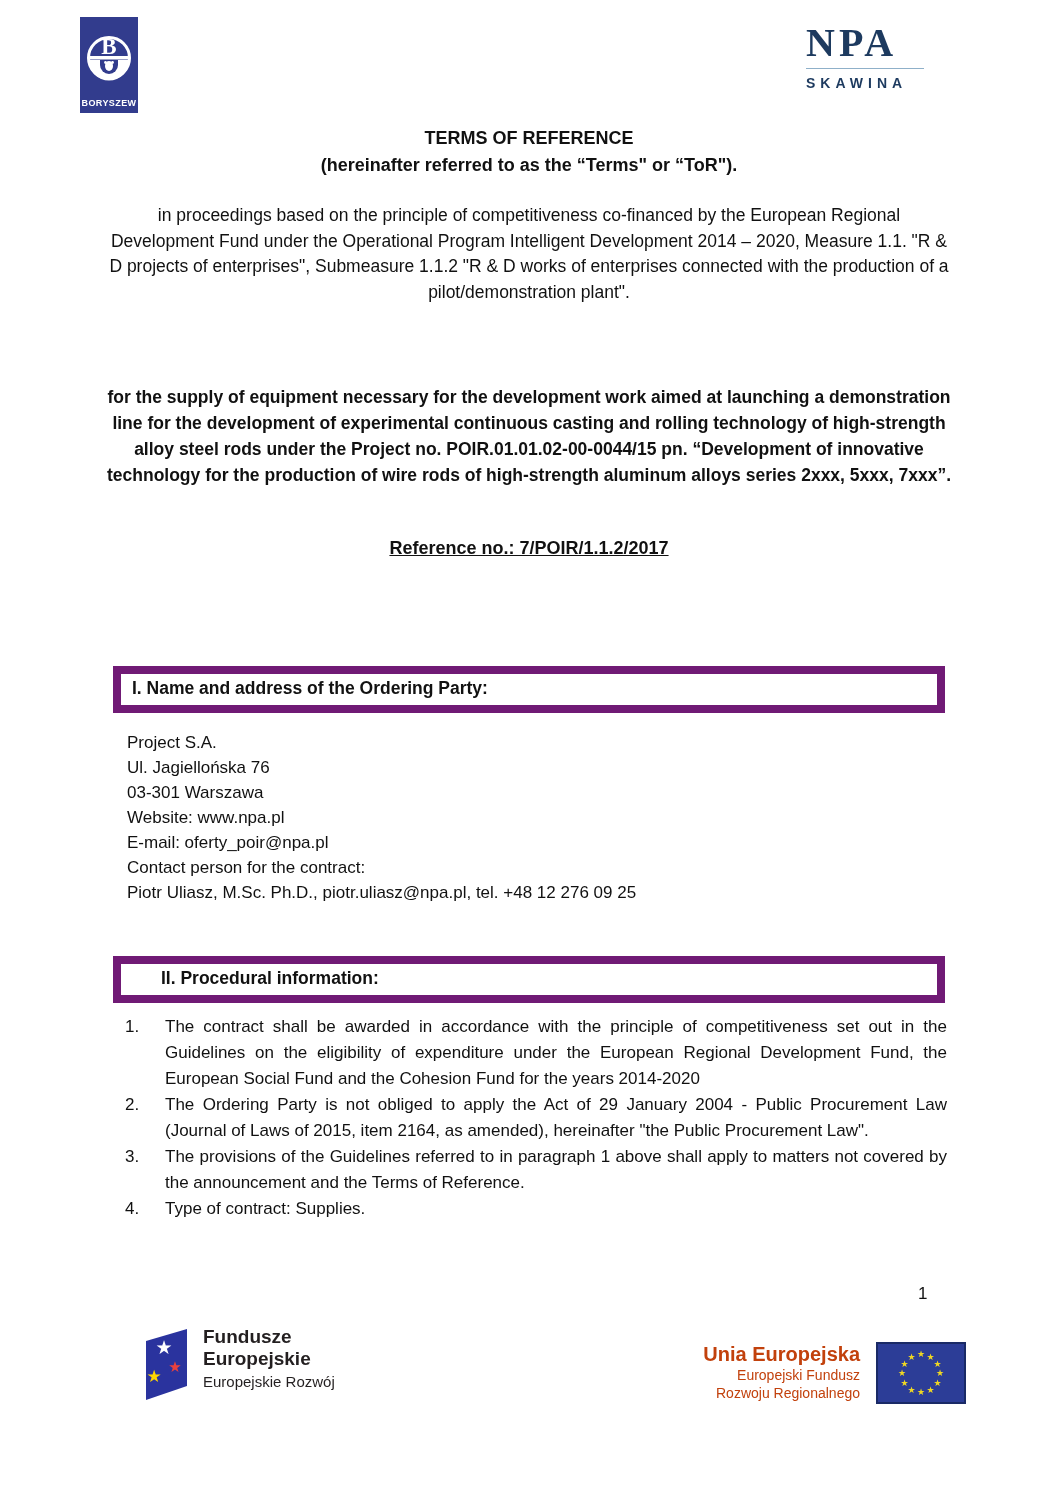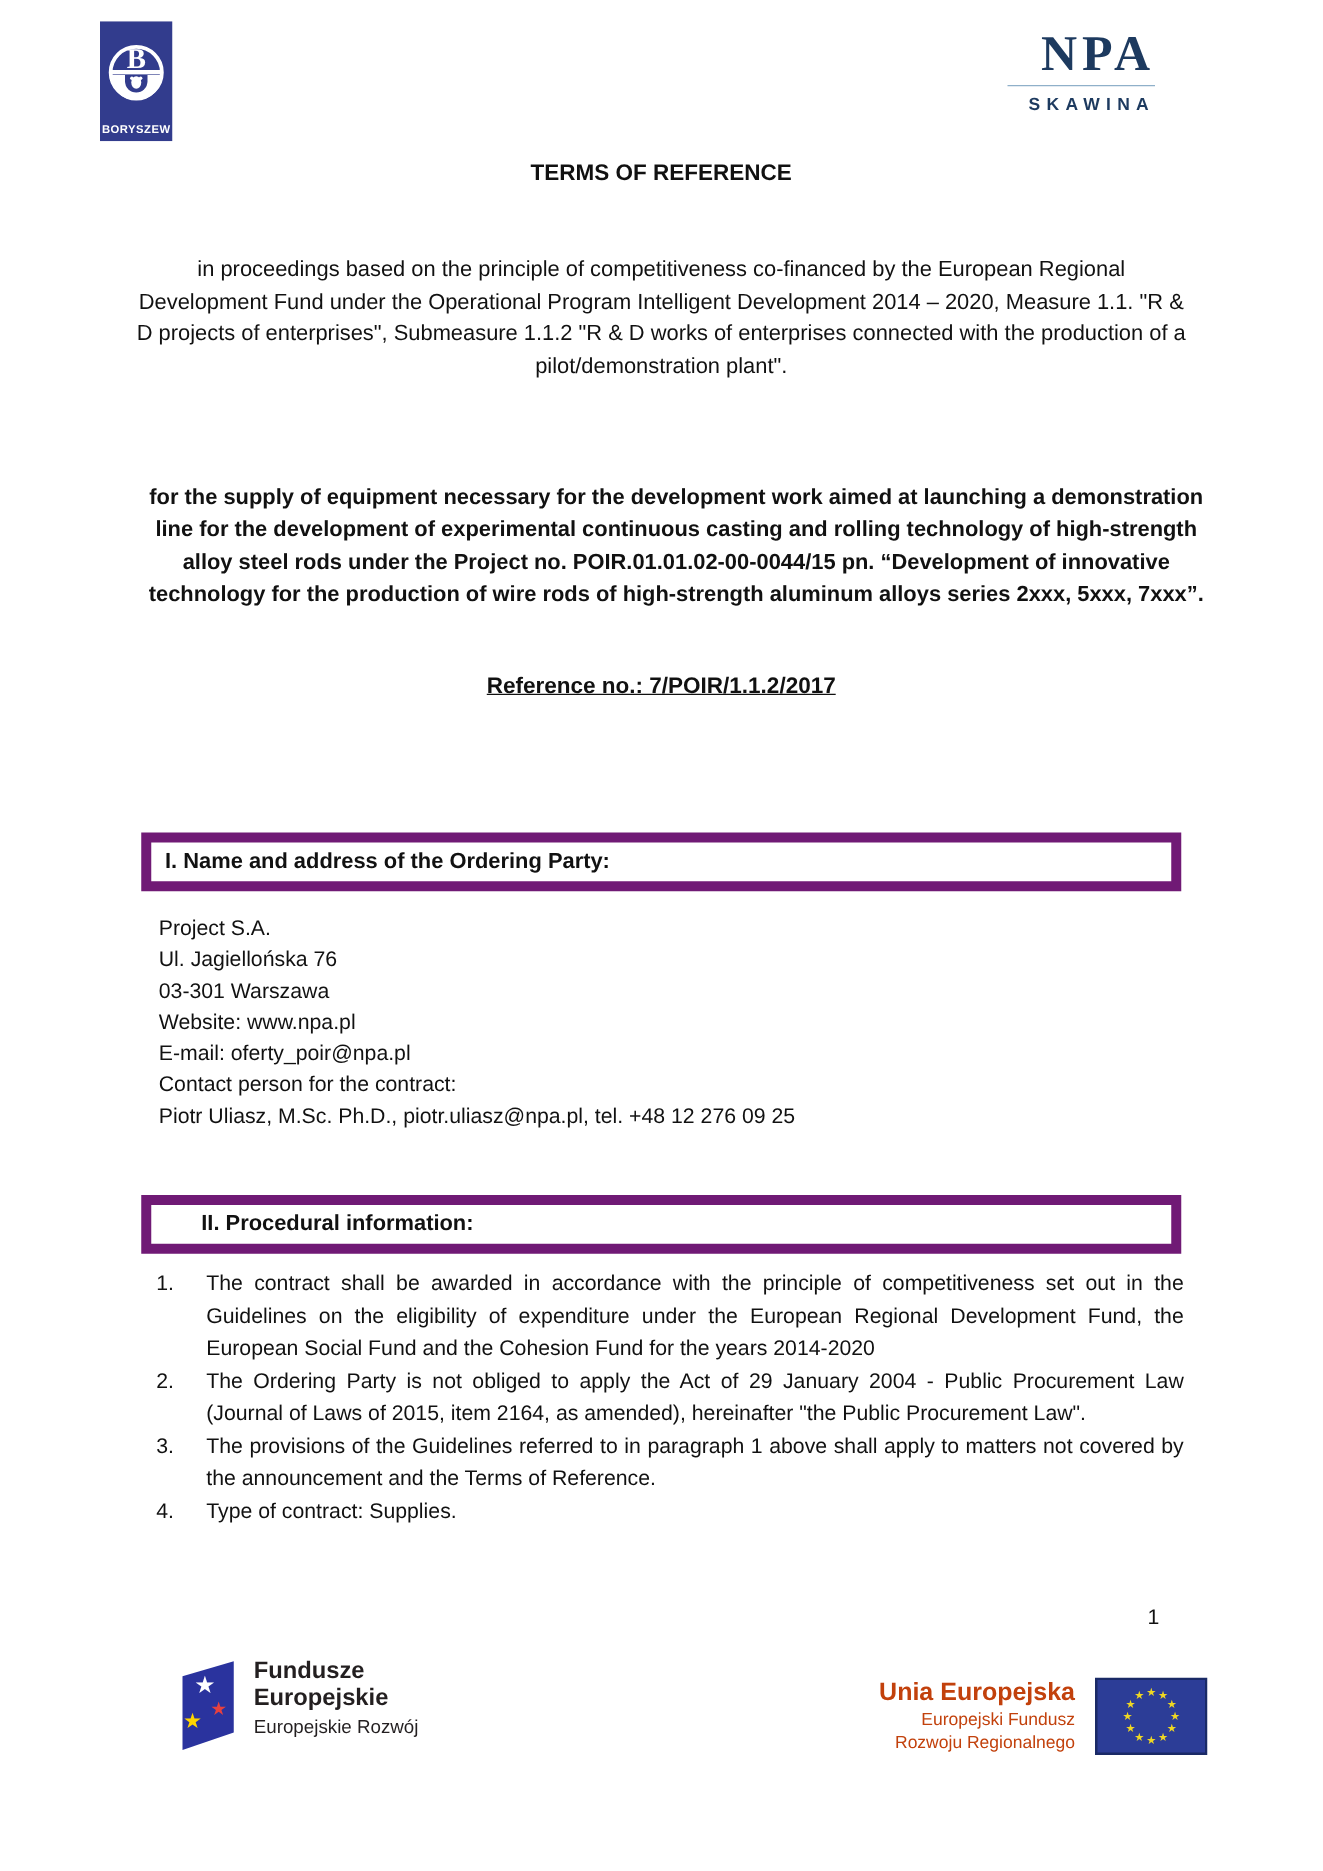--- a/index.html
+++ b/index.html
@@ -10,40 +10,40 @@
     width: 1058px;
     height: 1497px;
     background: #ffffff;
     overflow: hidden;
   }
 
   
   .boryszew-logo { position: absolute; left: 80px; top: 17px; }
   .npa-logo {
     position: absolute; left: 806px; top: 22px; width: 118px;
-    text-align: right; color: #1d3a5f;
+    text-align: left; color: #1d3a5f;
   }
   .npa-name {
     font-family: "Liberation Serif", "DejaVu Serif", serif;
     font-weight: bold; font-size: 40px; letter-spacing: 4px; line-height: 42px;
   }
   .npa-rule { border: 0; border-top: 1.5px solid #8fb0c9; margin: 4px 0 6px 0; }
   .npa-sub { font-weight: bold; font-size: 14px; letter-spacing: 5px; }
 
   
   .doc-title { position: absolute; left: 113px; top: 125px; width: 832px; text-align: center; }
   .doc-title .t1 { font-weight: bold; font-size: 18px; line-height: 27px; }
   .doc-title .t2 { font-weight: bold; font-size: 18px; line-height: 27px; }
 
   .intro-p1 {
     position: absolute; left: 105px; top: 203px; width: 848px;
     text-align: center; font-size: 17.5px; line-height: 25.5px;
   }
   .intro-p2 {
-    position: absolute; left: 117px; top: 384px; width: 848px;
+    position: absolute; left: 105px; top: 384px; width: 848px;
     text-align: center; font-weight: bold; font-size: 17.5px; line-height: 26px;
   }
   .ref-line {
     position: absolute; left: 113px; top: 538px; width: 832px;
     text-align: center; font-weight: bold; font-size: 18px;
   }
   .ref-line span { text-decoration: underline; }
 
   .section-box {
     position: absolute; left: 113px; width: 832px;
@@ -108,20 +108,21 @@
   </div>
 
   <div class="npa-logo">
     <div class="npa-name">NPA</div>
     <hr class="npa-rule">
     <div class="npa-sub">SKAWINA</div>
   </div>
 
   <div class="doc-title">
     <div class="t1">TERMS OF REFERENCE</div>
+    <div class="t2">(hereinafter referred to as the “Terms" or “ToR").</div>
   </div>
 
   <div class="intro-p1">in proceedings based on the principle of competitiveness co-financed by the European Regional Development Fund under the Operational Program Intelligent Development 2014 – 2020, Measure 1.1. "R &amp; D projects of enterprises", Submeasure 1.1.2 "R &amp; D works of enterprises connected with the production of a pilot/demonstration plant".</div>
   <div class="intro-p2">for the supply of equipment necessary for the development work aimed at launching a demonstration line for the development of experimental continuous casting and rolling technology of high-strength alloy steel rods under the Project no. POIR.01.01.02-00-0044/15 pn. “Development of innovative technology for the production of wire rods of high-strength aluminum alloys series 2xxx, 5xxx, 7xxx”.</div>
 
   <div class="ref-line">
     <span>Reference no.: 7/POIR/1.1.2/2017</span>
   </div>
 
   <div class="section-box s1">I. Name and address of the Ordering Party:</div>

